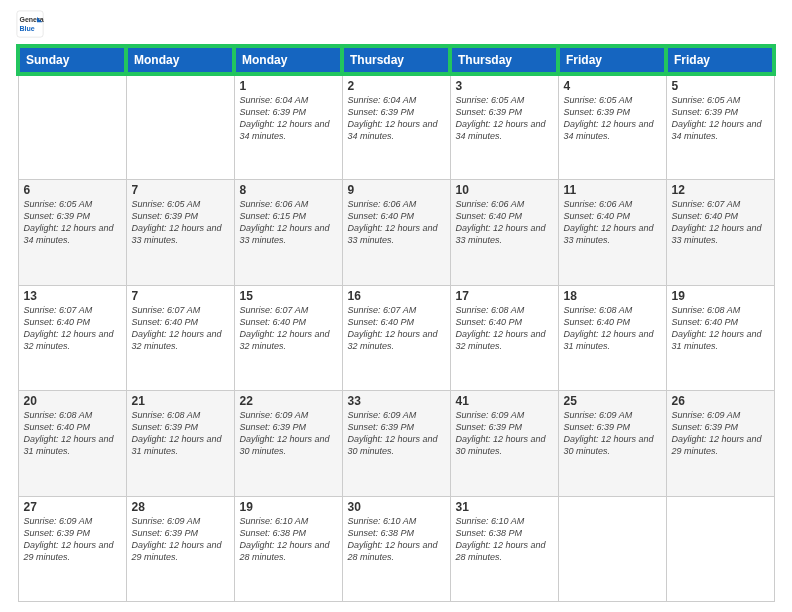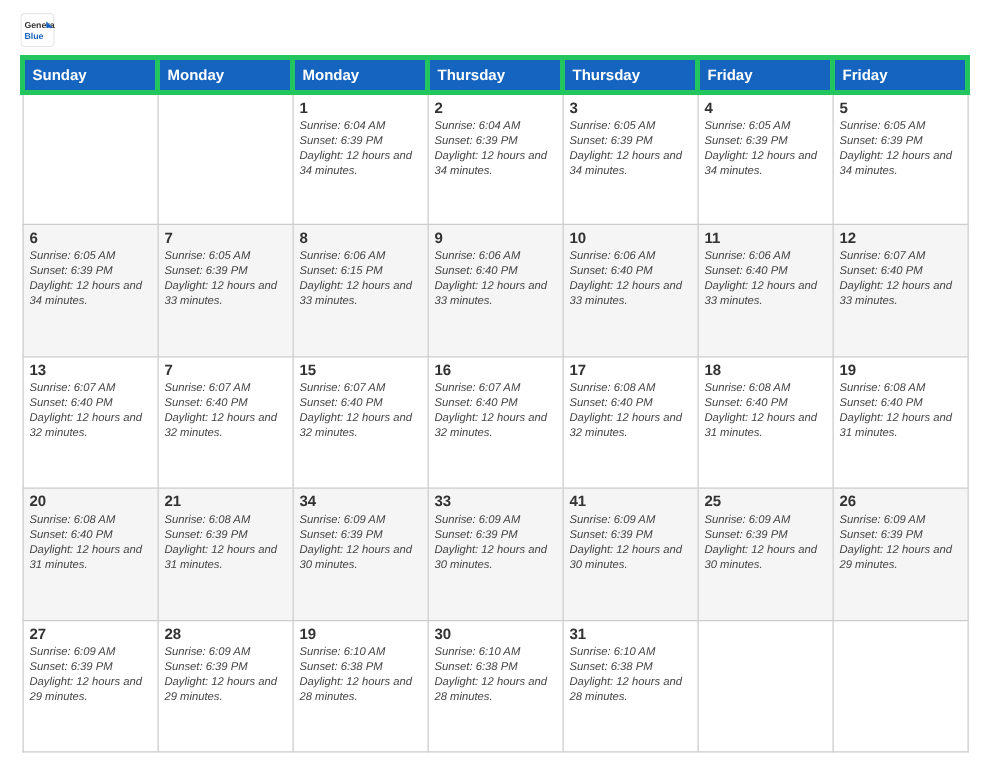--- a/index.html
+++ b/index.html
@@ -250,21 +250,21 @@
 Sunset: 6:40 PM
 Daylight: 12 hours and 31 minutes.</div>
           </td>
           <td>
             <span class="day-number">21</span>
             <div class="day-info">Sunrise: 6:08 AM
 Sunset: 6:39 PM
 Daylight: 12 hours and 31 minutes.</div>
           </td>
           <td>
-            <span class="day-number">34</span>
+            <span class="day-number">22</span>
             <div class="day-info">Sunrise: 6:09 AM
 Sunset: 6:39 PM
 Daylight: 12 hours and 30 minutes.</div>
           </td>
           <td>
             <span class="day-number">33</span>
             <div class="day-info">Sunrise: 6:09 AM
 Sunset: 6:39 PM
 Daylight: 12 hours and 30 minutes.</div>
           </td>

